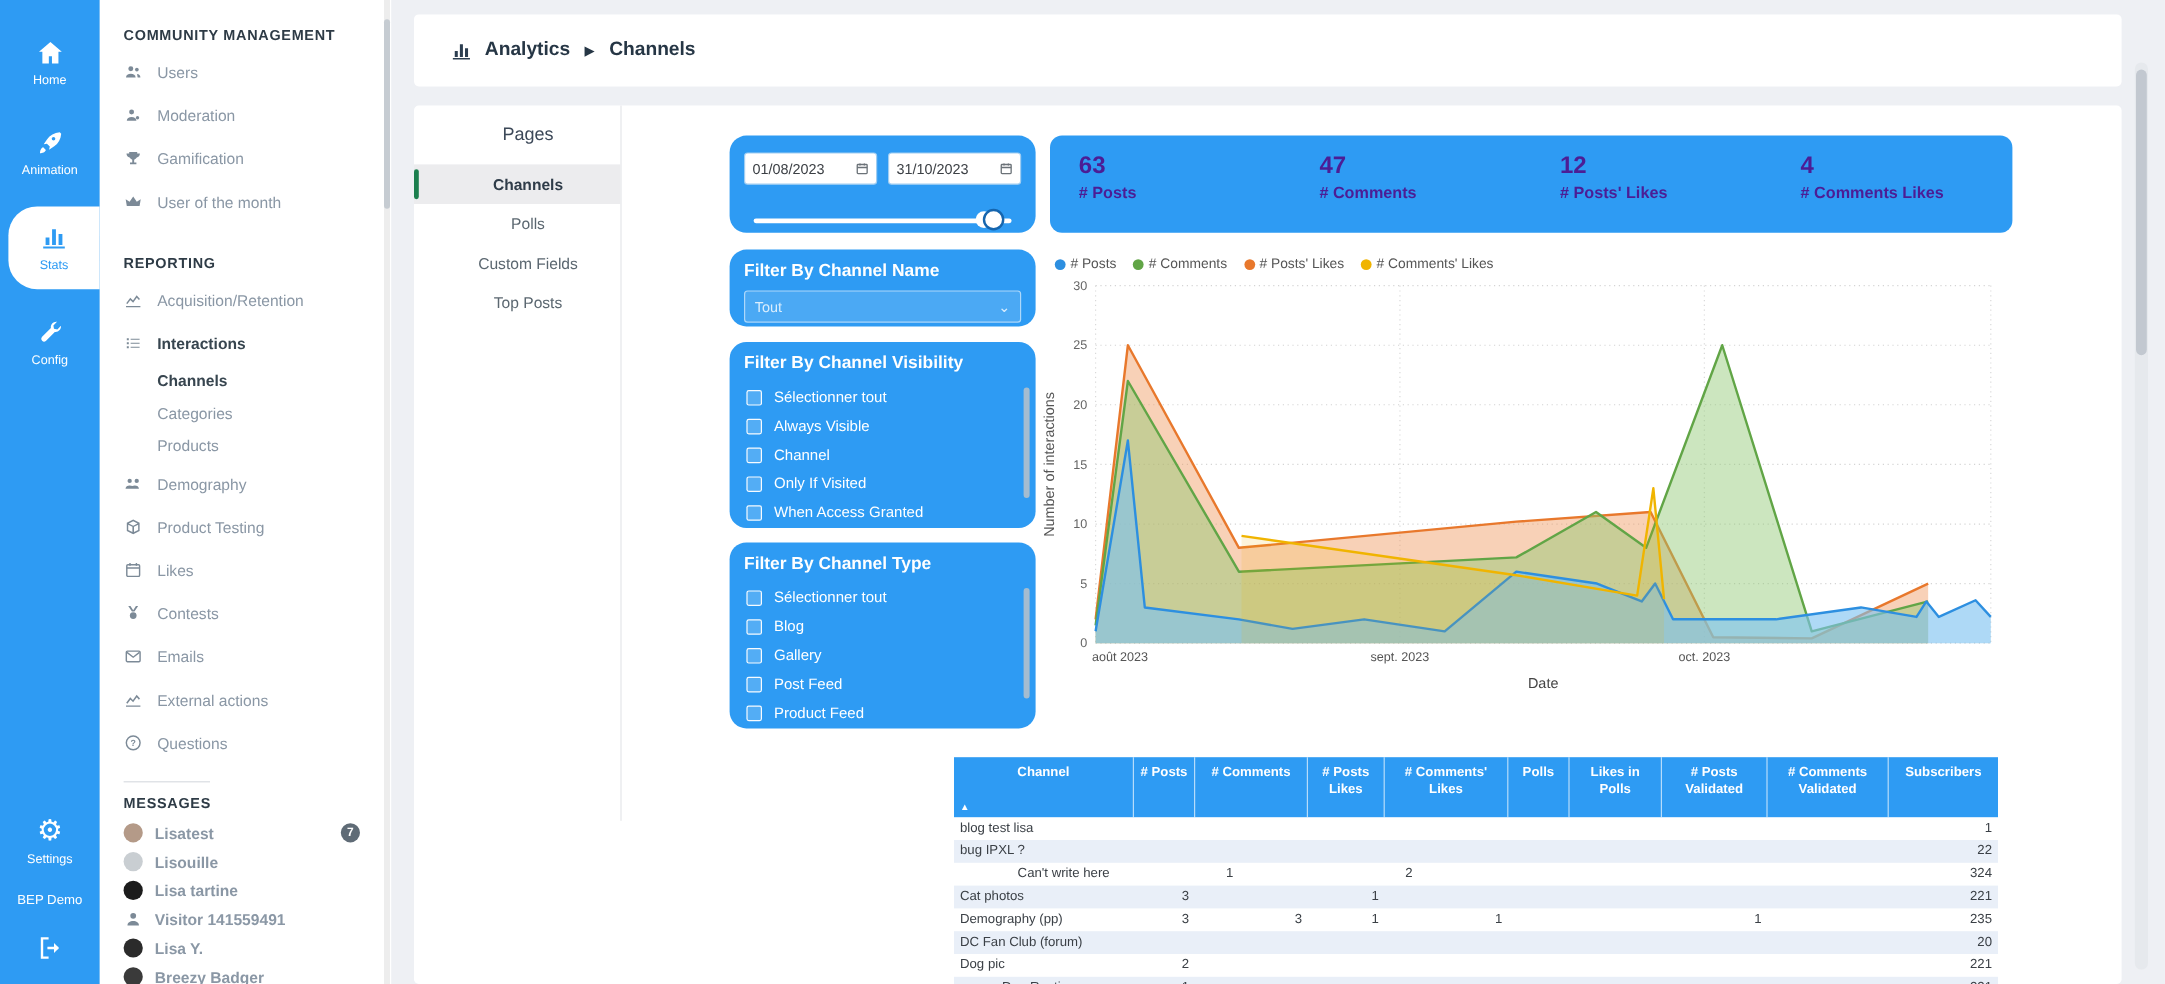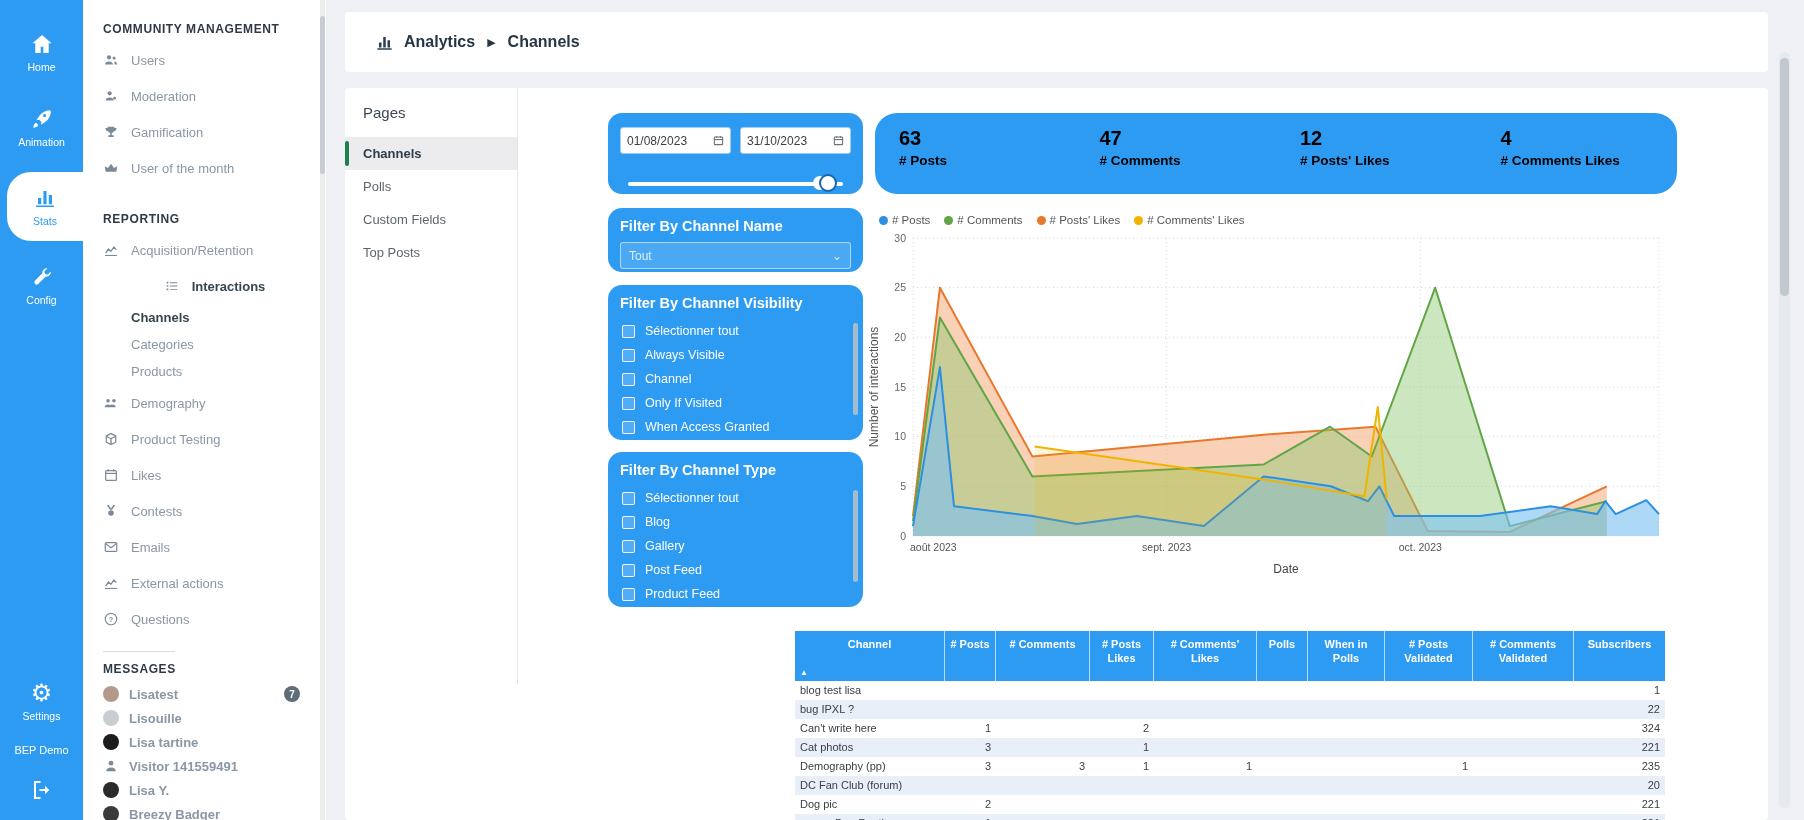--- a/index.html
+++ b/index.html
@@ -35,21 +35,21 @@
   
   .topbar { position:absolute; left:345px; top:12px; width:1423px; height:60px; background:#fff; border-radius:4px; display:flex; align-items:center; padding-left:30px; gap:10px; z-index:2; }
   .crumb-icon { width:19px; height:19px; color:#2c3e50; }
   .crumb { font-size:16px; font-weight:bold; color:#263645; }
   .crumb-sep { font-size:11px; color:#263645; padding:0 2px; }
 
   
   .card { position:absolute; left:345px; top:88px; width:1423px; height:732px; background:#fff; border-radius:4px; z-index:1; }
 
   
-  .pages { position:absolute; left:0; top:0; width:173px; height:596px; border-right:1px solid #e4e6e9; }
+  .pages { position:absolute; left:0; top:0; width:173px; height:596px; border-right:1px solid #e4e6e9;text-align:center; }
   .pages-title { font-size:15px; color:#3c4858; padding:16px 0 0 18px; }
   .pages-list { margin-top:16px; }
   .page-item { font-size:13px; color:#5b6770; padding:9px 0 9px 18px; cursor:pointer; position:relative; }
   .page-item.active { background:#ececee; color:#2f3c49; font-weight:bold; }
   .page-item.active::before { content:""; position:absolute; left:0; top:4px; bottom:4px; width:4px; background:#1b7f4e; border-radius:2px; }
 
   
   .panel { position:absolute; width:255px; background:#2e9bf3; border-radius:14px; padding:10px 12px; color:#fff; }
   .panel-title { font-size:14.5px; font-weight:bold; margin-bottom:8px; }
   .date-row { display:flex; gap:9px; margin-top:4px; }
@@ -57,21 +57,21 @@
   .cal-ic { width:11px; height:11px; color:#6b7278; }
   .slider { position:relative; margin:20px 8px 6px 8px; height:18px; }
   .slider-track { position:absolute; left:0; right:0; top:8px; height:4px; background:#fff; border-radius:2px; }
   .slider-thumb { position:absolute; right:6px; top:0; width:18px; height:18px; background:#fff; border:2px solid #1565ae; border-radius:50%; box-shadow:-8px 0 0 -2px #ffffff; }
   .select { height:27px; border:1px solid rgba(255,255,255,.55); background:rgba(255,255,255,.14); border-radius:3px; display:flex; align-items:center; justify-content:space-between; padding:0 8px; color:rgba(255,255,255,.8); font-size:12px; cursor:pointer; }
   .chk-row { display:flex; align-items:center; gap:10px; padding:5px 2px; font-size:12.5px; cursor:pointer; }
   .chk-box { width:13px; height:13px; border:1px solid rgba(255,255,255,.95); border-radius:2px; background:rgba(255,255,255,.18); flex:none; }
   .mini-scroll { position:absolute; right:5px; top:38px; width:5px; height:92px; background:#b9c2c9; border-radius:3px; opacity:.85; }
 
   
-  .stats { position:absolute; left:530px; top:25px; width:802px; height:81px; background:#2e9bf3; border-radius:22px; display:flex; color:#000000; }
+  .stats { position:absolute; left:530px; top:25px; width:802px; height:81px; background:#2e9bf3; border-radius:10px; display:flex; color:#4c1d95; }
   .stat { width:25%; padding:14px 0 0 24px; }
   .stat-value { font-size:20px; font-weight:bold; }
   .stat-label { font-size:13.5px; font-weight:bold; margin-top:3px; }
 
   
   .chart-wrap { position:absolute; left:520px; top:122px; width:820px; height:400px; }
   .legend { display:flex; gap:14px; align-items:center; padding-left:14px; font-size:11.5px; color:#555; height:20px; }
   .legend-item { display:flex; align-items:center; gap:4px; }
   .legend-dot { width:9px; height:9px; border-radius:50%; }
 
@@ -194,21 +194,21 @@
         <div class="sb-heading" style="margin:26px 0 6px 0;">REPORTING</div>
         <div class="sb-item" style="padding:10px 0 10px 20px;">
           <span class="sic">
             <svg class="icon " width="16" height="16" viewBox="0 0 24 24">
               <path d="M3 19.4h18V21H3z" fill="currentColor"></path>
               <path d="M4 16.5 8.4 10.6l3.4 3.4 4.6-6.4 3.4 3.8" fill="none" stroke="currentColor" stroke-width="1.9"></path>
             </svg>
           </span>
           <span>Acquisition/Retention</span>
         </div>
-        <div class="sb-item bold" style="padding:10px 0 10px 20px;justify-content:center;">
+        <div class="sb-item bold" style="padding:10px 0 10px 20px;">
           <span class="sic">
             <svg class="icon " width="16" height="16" viewBox="0 0 24 24">
               <path d="M4 5.8h2.5v2.5H4zM8.8 6.4H20v1.4H8.8zM4 10.8h2.5v2.5H4zM8.8 11.4H20v1.4H8.8zM4 15.8h2.5v2.5H4zM8.8 16.4H20v1.4H8.8z" fill="currentColor"></path>
             </svg>
           </span>
           <span>Interactions</span>
         </div>
         <div class="sb-item sb-sub bold" style="padding:6px 0 6px 48px;">
           <span>Channels</span>
         </div>
@@ -510,21 +510,21 @@
     <section class="tablebox">
       <div class="thead" id="table-head">
           <div class="th" style="width:150px;">Channel<span class="sort-arrow">▲</span></div>
           <div class="th" style="width:51px;"># Posts</div>
           <div class="th" style="width:94px;"># Comments</div>
           <div class="th" style="width:64px;"># Posts
 Likes</div>
           <div class="th" style="width:103px;"># Comments'
 Likes</div>
           <div class="th" style="width:51px;">Polls</div>
-          <div class="th" style="width:77px;">When in
+          <div class="th" style="width:77px;">Likes in
 Polls</div>
           <div class="th" style="width:88px;"># Posts
 Validated</div>
           <div class="th" style="width:101px;"># Comments
 Validated</div>
           <div class="th" style="width:91px;">Subscribers</div>
         </div>
       <div id="table-body">
           <div class="trow">
             <div class="td" style="width:150px;">blog test lisa</div>
@@ -544,21 +544,21 @@
             <div class="td num" style="width:94px;"></div>
             <div class="td num" style="width:64px;"></div>
             <div class="td num" style="width:103px;"></div>
             <div class="td num" style="width:51px;"></div>
             <div class="td num" style="width:77px;"></div>
             <div class="td num" style="width:88px;"></div>
             <div class="td num" style="width:101px;"></div>
             <div class="td num" style="width:91px;">22</div>
           </div>
           <div class="trow">
-            <div class="td" style="width:150px;">Can't write here</div>
+            <div class="td" style="width:150px;margin-left:48px;">Can't write here</div>
             <div class="td num" style="width:51px;">1</div>
             <div class="td num" style="width:94px;"></div>
             <div class="td num" style="width:64px;">2</div>
             <div class="td num" style="width:103px;"></div>
             <div class="td num" style="width:51px;"></div>
             <div class="td num" style="width:77px;"></div>
             <div class="td num" style="width:88px;"></div>
             <div class="td num" style="width:101px;"></div>
             <div class="td num" style="width:91px;">324</div>
           </div>

